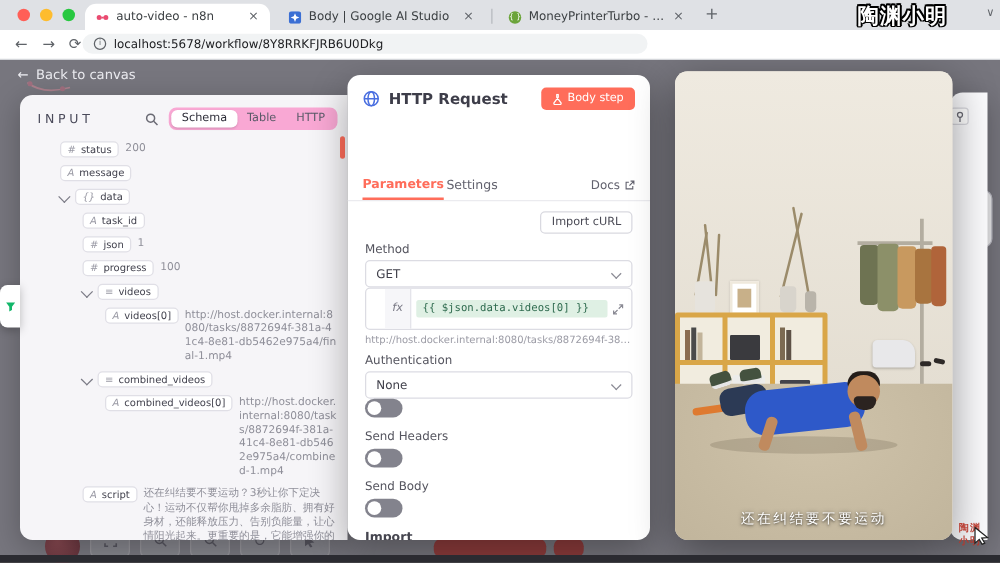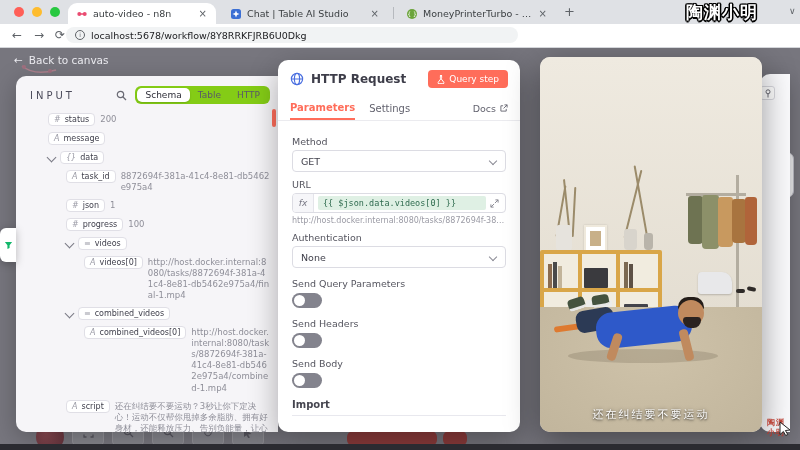--- a/index.html
+++ b/index.html
@@ -44,21 +44,21 @@
   .cbtns{position:absolute;left:72px;top:419px;display:flex;gap:8px;z-index:5;}
   .cbtn{width:30px;height:25px;border-radius:5px;background:rgba(255,255,255,.10);border:1px solid rgba(255,255,255,.12);
     display:flex;align-items:center;justify-content:center;color:#55545e;font-size:12px;}
   .redbtn{position:absolute;top:431px;height:15px;background:#8e3c3c;border-radius:6px;z-index:5;}
 
   
   .input-panel{position:absolute;left:16px;top:76px;width:262px;height:356px;background:#f6f5f8;
     border-radius:10px 0 0 10px;box-shadow:0 6px 24px rgba(0,0,0,.25);overflow:hidden;z-index:8;}
   .inp-head{display:flex;align-items:center;padding:10px 8px 7px 14px;}
   .inp-title{font-size:10px;letter-spacing:3px;color:#4a4a5a;}
-  .seg{display:flex;background:#84cc16;border-radius:6px;padding:2px;margin-left:8px;}
+  .seg{display:flex;background:#f9a8d4;border-radius:6px;padding:2px;margin-left:8px;}
   .seg>div{font-size:9px;color:#5a5a68;padding:2px 8px;border-radius:5px;white-space:nowrap;}
   .seg .on{background:#fff;color:#2d2d38;box-shadow:0 1px 2px rgba(0,0,0,.15);}
   .tree{padding:2px 8px 0 12px;}
   .row{display:flex;align-items:flex-start;margin-bottom:6px;gap:5px;}
   .d1{margin-left:20px;}.d2{margin-left:38px;}.d3{margin-left:56px;}
   .chev{width:6px;height:6px;border-right:1.4px solid #7a7a85;border-bottom:1.4px solid #7a7a85;
     transform:rotate(45deg);margin-top:3px;flex:0 0 auto;}
   .pill{background:#fff;border:1px solid #e0dfe6;border-radius:4px;padding:1px 5px;font-size:8px;color:#41414d;
     display:flex;gap:4px;align-items:center;white-space:nowrap;flex:0 0 auto;}
   .pill .t{color:#9a9aa5;}
@@ -70,34 +70,34 @@
     z-index:9;display:flex;align-items:center;justify-content:center;box-shadow:0 2px 8px rgba(0,0,0,.25);}
   .draghandle{position:absolute;left:272px;top:109px;width:4px;height:18px;background:#ff6d5a;border-radius:2px;z-index:10;}
 
   
   .http{position:absolute;left:278px;top:60px;width:242px;height:372px;background:#fff;border-radius:10px;
     box-shadow:0 10px 30px rgba(0,0,0,.32);overflow:hidden;z-index:11;}
   .http-head{display:flex;align-items:center;padding:10px 12px 8px;}
   .http-title{font-size:12px;font-weight:bold;color:#3d3d49;margin-left:7px;}
   .testbtn{margin-left:auto;background:#ff6d5a;color:#fff;font-size:9px;padding:4px 9px;border-radius:4px;
     display:flex;gap:4px;align-items:center;}
-  .tabsrow{display:flex;align-items:center;padding:0 12px;border-bottom:1px solid #ebebef;gap:14px;height:24px;}
+  .tabsrow{display:flex;align-items:center;padding:0 12px;border-bottom:1px solid #ebebef;gap:2px;height:24px;margin-top:40px;}
   .ptab{font-size:10px;color:#ff6d5a;font-weight:bold;height:100%;display:flex;align-items:center;
     border-bottom:2px solid #ff6d5a;box-sizing:border-box;}
   .stab{font-size:10px;color:#62626e;}
   .docs{margin-left:auto;font-size:9.5px;color:#62626e;display:flex;gap:4px;align-items:center;}
   .hbody{padding:8px 14px 0;}
   .importrow{display:flex;justify-content:flex-end;}
   .icbtn{border:1px solid #d9d9e0;border-radius:4px;font-size:9px;color:#4a4a55;padding:3px 8px;}
   .flabel{font-size:9.5px;color:#55555f;margin:7px 0 3px;}
   .select{height:22px;border:1px solid #dcdce3;border-radius:4px;display:flex;align-items:center;padding:0 8px;
     font-size:9.5px;color:#3f3f4a;position:relative;background:#fff;box-sizing:border-box;}
   .select::after{content:"";position:absolute;right:9px;top:7px;width:5px;height:5px;
     border-right:1.4px solid #8a8a94;border-bottom:1.4px solid #8a8a94;transform:rotate(45deg);}
-  .exprfield{height:20px;border:1px solid #dcdce3;border-radius:4px;display:flex;align-items:center;overflow:hidden;box-sizing:border-box;}
+  .exprfield{height:34px;border:1px solid #dcdce3;border-radius:4px;display:flex;align-items:center;overflow:hidden;box-sizing:border-box;padding-left:15px;}
   .fx{width:20px;background:#f6f6f9;border-right:1px solid #e4e4ea;font-style:italic;font-size:9px;color:#7a7a86;
     align-self:stretch;display:flex;align-items:center;justify-content:center;}
   .expr{font-family:"DejaVu Sans Mono","Liberation Mono",monospace;font-size:8.5px;color:#2f6b4f;background:#dff0e4;
     margin:0 4px;padding:2px 5px;border-radius:2px;white-space:nowrap;overflow:hidden;flex:1;}
   .expico{margin:0 6px 0 0;color:#8a8a94;flex:0 0 auto;display:flex;}
   .resolved{font-size:8px;color:#9b9ba5;margin-top:3px;white-space:nowrap;overflow:hidden;text-overflow:ellipsis;}
   .tgl-label{font-size:9.5px;color:#55555f;margin:10px 0 4px;}
   .toggle{width:30px;height:15px;border-radius:8px;background:#83838d;position:relative;}
   .knob{position:absolute;left:2px;top:2px;width:11px;height:11px;border-radius:50%;background:#fff;}
   .optlabel{font-size:10px;color:#45454f;font-weight:bold;margin-top:11px;padding-bottom:5px;border-bottom:1px solid #e8e8ee;}
@@ -170,21 +170,21 @@
       <span class="tab-x">×</span>
     </div>
 
     <div class="tab" style="left:222px;width:166px;">
       <span class="fav">
         <svg width="10" height="10" viewBox="0 0 10 10">
             <rect width="10" height="10" rx="2.5" fill="#3b6fd4"></rect>
             <path d="M5 1.5L6 4l2.5 1L6 6 5 8.5 4 6 1.5 5 4 4z" fill="#fff"></path>
           </svg>
       </span>
-      <span class="tab-title">Chat | Table AI Studio</span>
+      <span class="tab-title">Body | Google AI Studio</span>
       <span class="tab-x">×</span>
     </div>
 
     <div class="tabdiv" style="left:393px;"></div>
 
     <div class="tab" style="left:398px;width:158px;">
       <span class="fav">
           <span class="fav-swagger">{ }</span>
         </span>
       <span class="tab-title">MoneyPrinterTurbo - Swagg</span>
@@ -323,21 +323,20 @@
         <span class="pill">
             <i class="t">{}</i>
             <span>data</span>
           </span>
         </div>
       <div class="row d2">
         <span class="pill">
             <i class="t">A</i>
             <span>task_id</span>
           </span>
-        <span class="val">8872694f-381a-41c4-8e81-db5462e975a4</span>
         </div>
       <div class="row d2">
         <span class="pill">
             <i class="t">#</i>
             <span>json</span>
           </span>
         <span class="val">1</span>
         </div>
       <div class="row d2">
         <span class="pill">
@@ -400,58 +399,59 @@
             <line x1="1.4" y1="7" x2="12.6" y2="7"></line>
           </svg>
         </span>
       <span class="http-title">HTTP Request</span>
       <div class="testbtn">
         <span style="display:flex;">
           <svg width="8" height="9" viewBox="0 0 8 9">
               <path d="M3 0.5h2M3.4 0.5v2.3L6.8 7.3a1 1 0 01-.9 1.4H2.1a1 1 0 01-.9-1.4L4.6 2.8V0.5" fill="none" stroke="#fff" stroke-width="1"></path>
             </svg>
           </span>
-        <span>Query step</span>
+        <span>Body step</span>
       </div>
     </div>
     <div class="tabsrow">
       <span class="ptab">Parameters</span>
       <span class="stab">Settings</span>
       <span class="docs">
         <span>Docs</span>
         <span style="display:flex;">
           <svg width="8" height="8" viewBox="0 0 9 9" stroke="#62626e" fill="none" stroke-width="1">
               <path d="M3.5 2H1v6h6V5.5"></path>
               <path d="M5 1h3v3M8 1L4 5"></path>
             </svg>
           </span>
       </span>
     </div>
     <div class="hbody">
+      <div class="importrow">
+          <span class="icbtn">Import cURL</span>
+        </div>
       <div class="flabel">Method</div>
       <div class="select">
           <span>GET</span>
         </div>
-      <div class="flabel">URL</div>
       <div class="exprfield">
         <span class="fx">fx</span>
         <span class="expr">{{ $json.data.videos[0] }}</span>
         <span class="expico">
           <svg width="9" height="9" viewBox="0 0 10 10" stroke="#8a8a94" fill="none" stroke-width="1.1">
               <path d="M6 1h3v3M9 1L5.5 4.5M4 9H1V6M1 9l3.5-3.5"></path>
             </svg>
           </span>
       </div>
       <div class="resolved">http://host.docker.internal:8080/tasks/8872694f-381a-41c4-8e81-db...</div>
       <div class="flabel">Authentication</div>
       <div class="select">
           <span>None</span>
         </div>
 
-      <div class="tgl-label">Send Query Parameters</div>
       <div class="toggle">
           <div class="knob"></div>
         </div>
       <div class="tgl-label">Send Headers</div>
       <div class="toggle">
           <div class="knob"></div>
         </div>
       <div class="tgl-label">Send Body</div>
       <div class="toggle">
           <div class="knob"></div>

